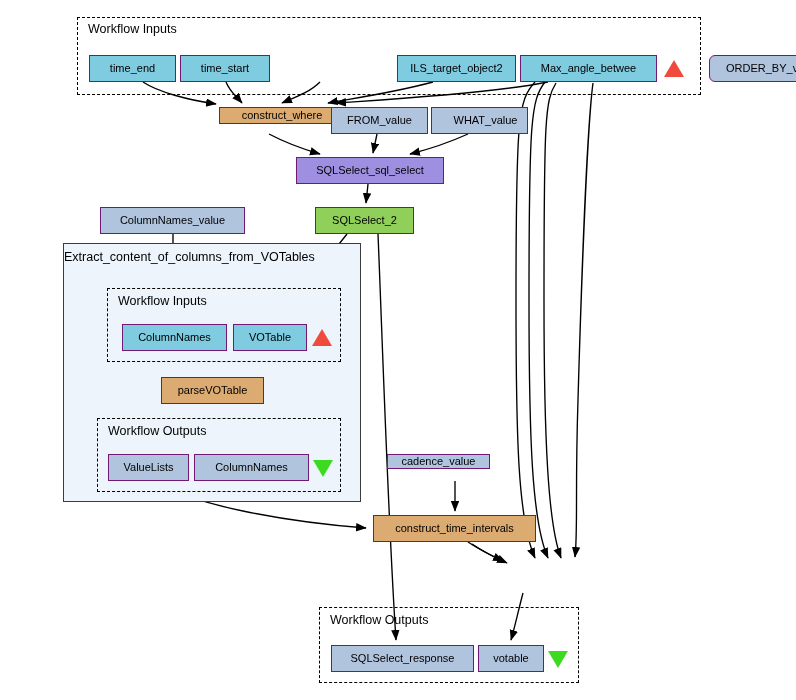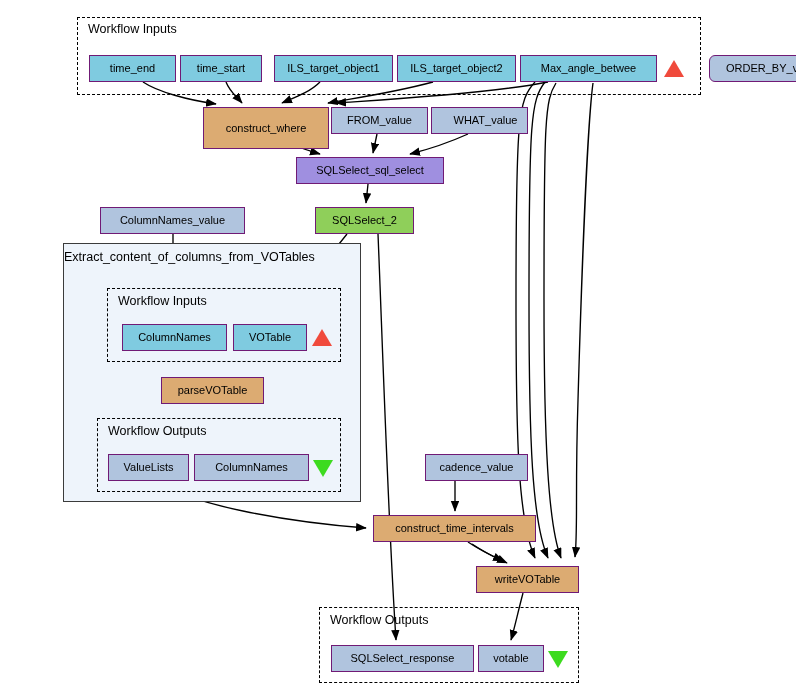--- a/index.html
+++ b/index.html
@@ -115,48 +115,46 @@
   <div class="group group-dashed" style="left:59px;top:288px;width:234px;height:74px;"></div>
   <div class="group-label" style="left:70px;top:295px;">Workflow Inputs</div>
 
   <div class="group group-dashed" style="left:49px;top:418px;width:244px;height:74px;"></div>
   <div class="group-label" style="left:60px;top:425px;">Workflow Outputs</div>
 
   <div class="group group-dashed" style="left:271px;top:607px;width:260px;height:76px;"></div>
   <div class="group-label" style="left:282px;top:614px;">Workflow Outputs</div>
 
   <div class="node n-input" style="left:41px;top:55px;width:87px;height:27px;">time_end</div>
-  <div class="node n-input" style="left:132px;top:55px;width:82px;height:27px;">time_start</div>
-  <div class="node n-input" style="left:226px;top:55px;width:119px;height:27px;">ILS_target_object1</div>
+  <div class="node n-input" style="left:132px;top:55px;width:90px;height:27px;">time_start</div>
   <div class="node n-input" style="left:349px;top:55px;width:119px;height:27px;">ILS_target_object2</div>
   <div class="node n-input" style="left:472px;top:55px;width:137px;height:27px;">Max_angle_betwee</div>
   <div class="tri tri-up" style="left:616px;top:60px;"></div>
 
   <div class="node n-value" style="left:661px;top:55px;width:127px;height:27px;border-radius:6px;">ORDER_BY_value</div>
 
-  <div class="node n-proc" style="left:155px;top:107px;width:126px;height:42px;">construct_where</div>
+  <div class="node n-proc" style="left:171px;top:107px;width:126px;height:17px;">construct_where</div>
   <div class="node n-value" style="left:283px;top:107px;width:97px;height:27px;">FROM_value</div>
   <div class="node n-value" style="left:383px;top:107px;width:97px;height:27px;padding-left:12px;">WHAT_value</div>
 
   <div class="node n-sql" style="left:248px;top:157px;width:148px;height:27px;">SQLSelect_sql_select</div>
 
   <div class="node n-value" style="left:52px;top:207px;width:145px;height:27px;">ColumnNames_value</div>
   <div class="node n-green" style="left:267px;top:207px;width:99px;height:27px;">SQLSelect_2</div>
 
   <div class="node n-input" style="left:74px;top:324px;width:105px;height:27px;">ColumnNames</div>
   <div class="node n-input" style="left:185px;top:324px;width:74px;height:27px;">VOTable</div>
   <div class="tri tri-up" style="left:264px;top:329px;"></div>
 
   <div class="node n-proc" style="left:113px;top:377px;width:103px;height:27px;">parseVOTable</div>
 
   <div class="node n-output" style="left:60px;top:454px;width:81px;height:27px;">ValueLists</div>
   <div class="node n-output" style="left:146px;top:454px;width:115px;height:27px;">ColumnNames</div>
   <div class="tri tri-down" style="left:265px;top:460px;"></div>
 
-  <div class="node n-value" style="left:377px;top:454px;width:103px;height:27px;">cadence_value</div>
+  <div class="node n-value" style="left:339px;top:454px;width:103px;height:15px;">cadence_value</div>
   <div class="node n-proc" style="left:325px;top:515px;width:163px;height:27px;">construct_time_intervals</div>
-  <div class="node n-proc" style="left:428px;top:566px;width:103px;height:27px;">writeVOTable</div>
 
   <div class="node n-output" style="left:283px;top:645px;width:143px;height:27px;">SQLSelect_response</div>
   <div class="node n-output" style="left:430px;top:645px;width:66px;height:27px;">votable</div>
   <div class="tri tri-down" style="left:500px;top:651px;"></div>
 
 </div>
 
 </body></html>

